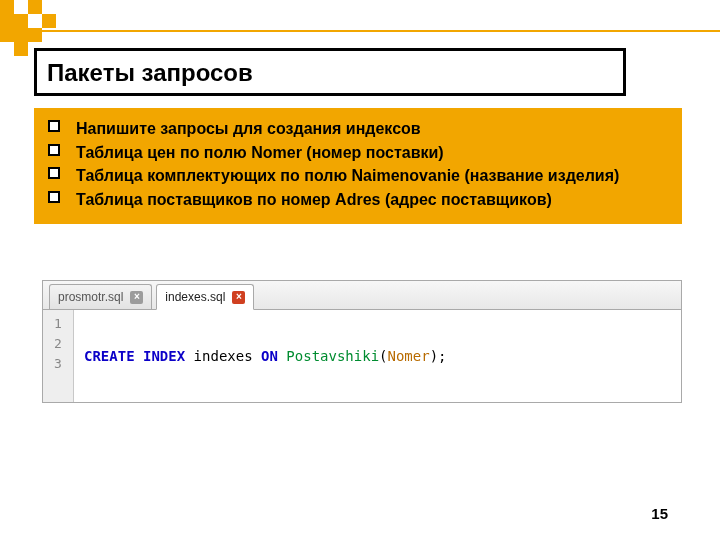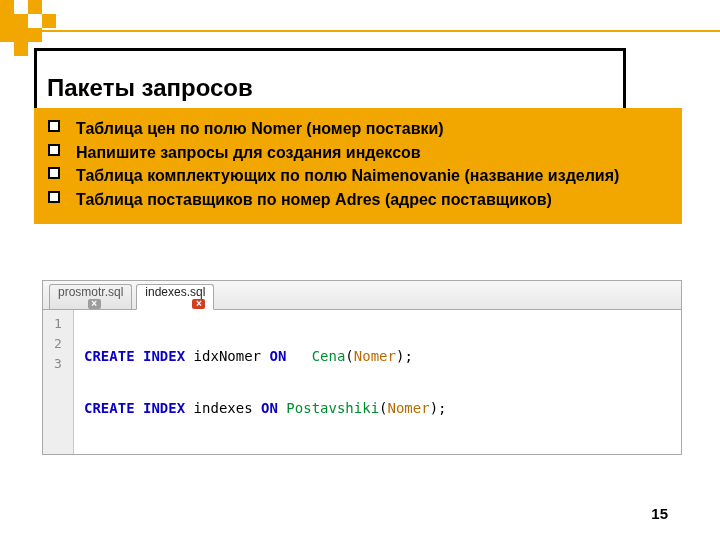--- a/index.html
+++ b/index.html
@@ -31,21 +31,21 @@
   .orange-rule{
     position:absolute;left:0;top:30px;width:720px;height:2px;
     background:#f2a600;z-index:0;
   }
 
   
   .heading{
     position:absolute;left:34px;top:48px;
     width:592px;
     border:3px solid #000;
-    padding:23px 10px 6px 10px;
+    padding:8px 10px 6px 10px;
     box-sizing:border-box;
     font-size:24px;font-weight:bold;
     background:#ffffff;
   }
 
   
   .task-panel{
     position:absolute;left:34px;top:108px;
     width:648px;
     background:#f2a600;
@@ -95,27 +95,25 @@
     border:1px solid #a9a9a9;
     border-bottom:none;
     border-radius:3px 3px 0 0;
     display:flex;align-items:center;
     padding:0 8px;
     margin-right:4px;
     font-size:12px;
     color:#555;
     background:linear-gradient(#f3f3f3,#e3e3e3);
     position:relative;
-    flex-direction:column;
   }
   .tab.active{
     background:#ffffff;color:#222;
     border-bottom:1px solid #ffffff;
     margin-bottom:-1px;
-    align-items:flex-end;
   }
   .tab .close{
     width:13px;height:13px;
     margin-left:7px;
     border-radius:2px;
     display:flex;align-items:center;justify-content:center;
     font-size:10px;line-height:1;font-weight:bold;
     color:#fff;
   }
   .tab .close.gray{background:#9c9c9c}
@@ -163,22 +161,22 @@
   <div class="fill f4"></div>
   <div class="hole h1"></div>
   <div class="hole h2"></div>
 </div>
 <div class="orange-rule"></div>
 
 <div class="heading">Пакеты запросов</div>
 
 <div class="task-panel">
   <ul>
+    <li>Напишите запросы для создания индексов</li>
     <li>Таблица цен по полю Nomer (номер поставки)</li>
-    <li>Напишите запросы для создания индексов</li>
     <li>Таблица комплектующих по полю Naimenovanie (название изделия)</li>
     <li>Таблица поставщиков по номер Adres (адрес поставщиков)</li>
   </ul>
 </div>
 
 <div class="editor">
   <div class="tabbar">
     <div class="tab">
       <span>prosmotr.sql</span>
       <span class="close gray">×</span>
@@ -188,19 +186,18 @@
       <span class="close red">×</span>
     </div>
   </div>
   <div class="code-area">
     <div class="gutter">
       <div>1</div>
       <div>2</div>
       <div>3</div>
     </div>
     <div class="code">
-      <div class="line"><span class="kw">CREATE</span> <span class="kw">INDEX</span> <span class="idx">idxNomer</span> <span class="kw">ON</span><span>   </span><span class="tbl">Cena</span>(<span class="arg">Nomer</span>);</div>
       <div class="line"><span class="kw">CREATE</span> <span class="kw">INDEX</span> <span class="idx">indexes</span> <span class="kw">ON</span><span> </span><span class="tbl">Postavshiki</span>(<span class="arg">Nomer</span>);</div>
     </div>
   </div>
 </div>
 
 <div class="page-num">15</div>
 
 </body></html>

